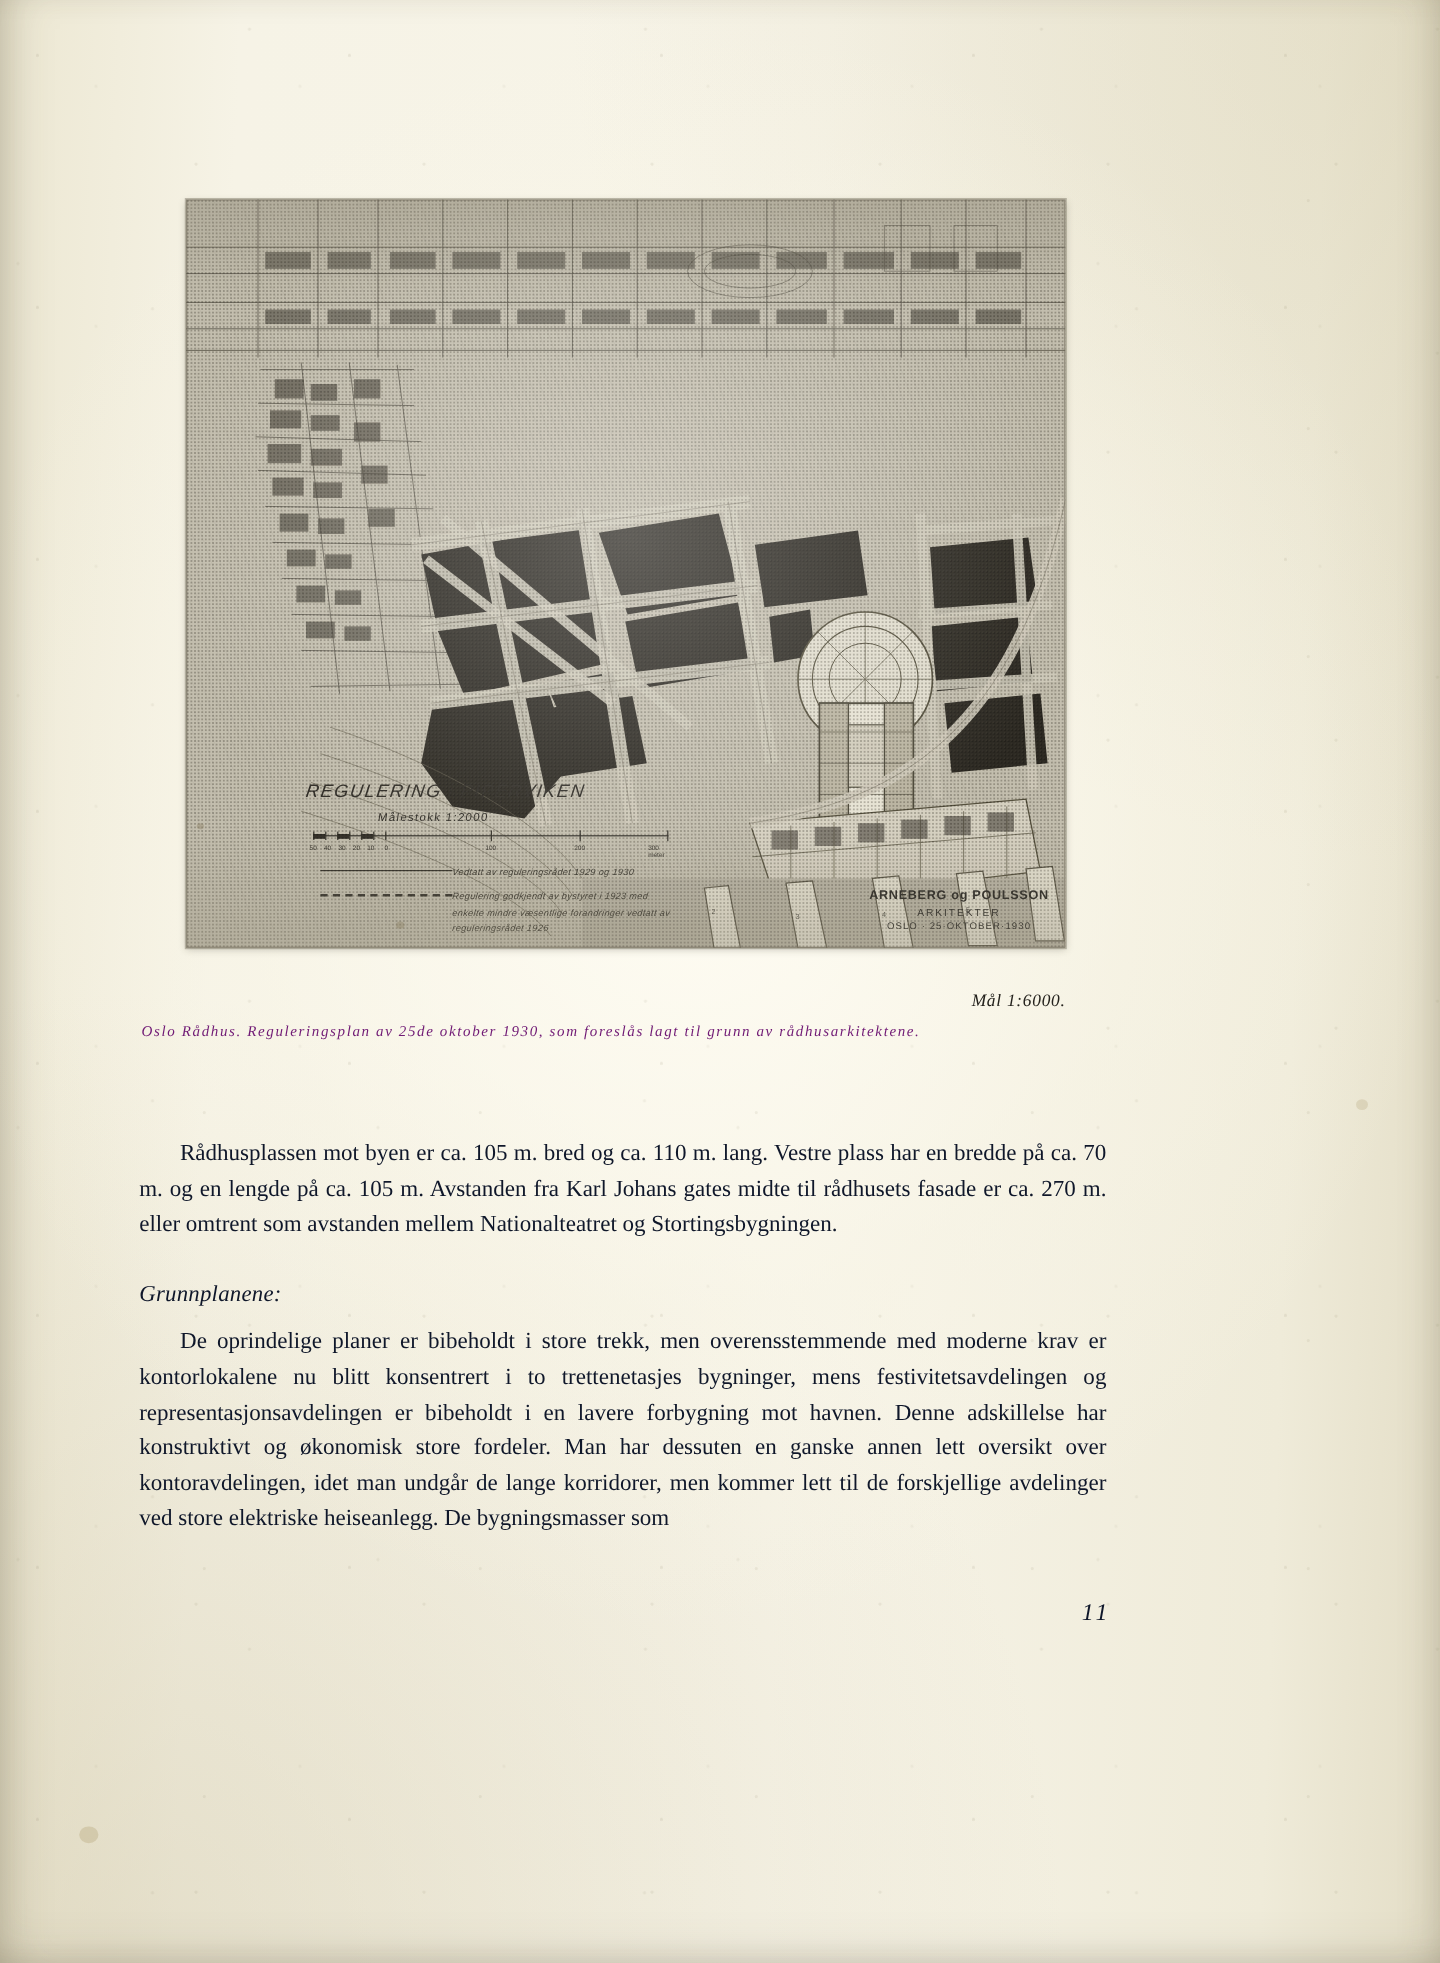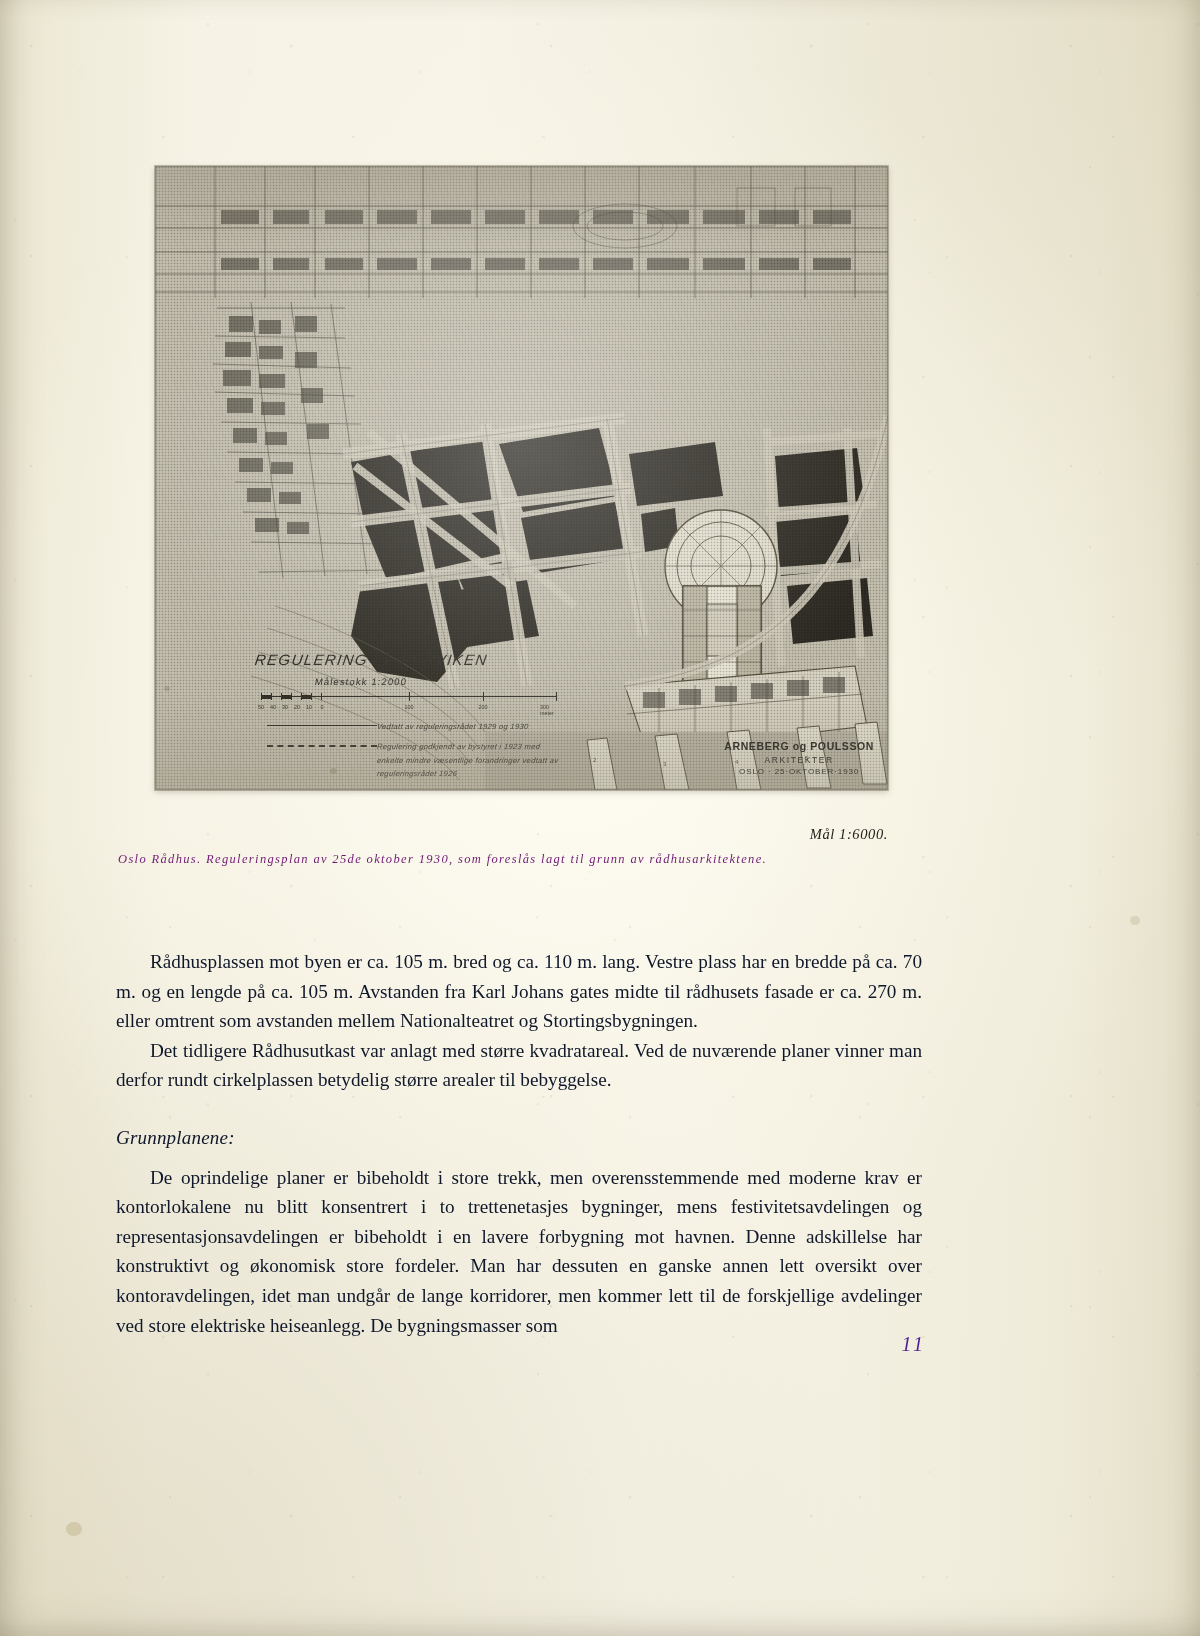--- a/index.html
+++ b/index.html
@@ -121,21 +121,21 @@
     color:#0f172a;
   }
   .body p{margin:0;text-indent:34px;}
   .subhead{
     margin:28px 0 10px 0 !important;
     text-indent:0 !important;
     font-style:italic;font-size:19px;letter-spacing:.2px;
   }
   .folio{
     position:absolute;right:274px;top:1333px;
-    font-style:italic;font-size:20px;letter-spacing:3px;color:#4c1d95;
+    font-style:italic;font-size:20px;letter-spacing:3px;color:#0f172a;
   }
   .blot{
     position:absolute;border-radius:50%;
     background:rgba(126,114,78,.30);filter:blur(.6px);pointer-events:none;
   }
 </style>
 </head>
 <body>
 
 <div class="page-tone"></div>
@@ -403,20 +403,19 @@
 <div class="blot" style="left:330px;top:768px;width:7px;height:6px;"></div>
 <div class="blot" style="left:164px;top:686px;width:6px;height:5px;"></div>
 <div class="blot" style="left:66px;top:1522px;width:16px;height:14px;background:rgba(150,126,70,.22);"></div>
 <div class="blot" style="left:1130px;top:916px;width:10px;height:9px;background:rgba(150,126,70,.18);"></div>
 
 <div class="scale-note">Mål 1:6000.</div>
 <div class="fig-caption">Oslo Rådhus.  Reguleringsplan av 25de oktober 1930, som foreslås lagt til grunn av rådhusarkitektene.</div>
 
 <div class="body">
   <p>Rådhusplassen mot byen er ca. 105 m. bred og ca. 110 m. lang. Vestre plass har en bredde på ca. 70 m. og en lengde på ca. 105 m. Avstanden fra Karl Johans gates midte til rådhusets fasade er ca. 270 m. eller omtrent som avstanden mellem Nationalteatret og Stortingsbygningen.</p>
-  <p>Det tidligere Rådhusutkast var anlagt med større kvadratareal. Ved de nuværende planer vinner man derfor rundt cirkelplassen betydelig større arealer til bebyggelse.</p>
   <p class="subhead">Grunnplanene:</p>
   <p>De oprindelige planer er bibeholdt i store trekk, men overensstemmende med moderne krav er kontorlokalene nu blitt konsentrert i to trettenetasjes bygninger, mens festivitetsavdelingen og representasjonsavdelingen er bibeholdt i en lavere forbygning mot havnen. Denne adskillelse har konstruktivt og økonomisk store fordeler. Man har dessuten en ganske annen lett oversikt over kontoravdelingen, idet man undgår de lange korridorer, men kommer lett til de forskjellige avdelinger ved store elektriske heiseanlegg. De bygningsmasser som</p>
 </div>
 
 <div class="folio">11</div>
 
 <div class="edge-shadow"></div>
 
 </body></html>

